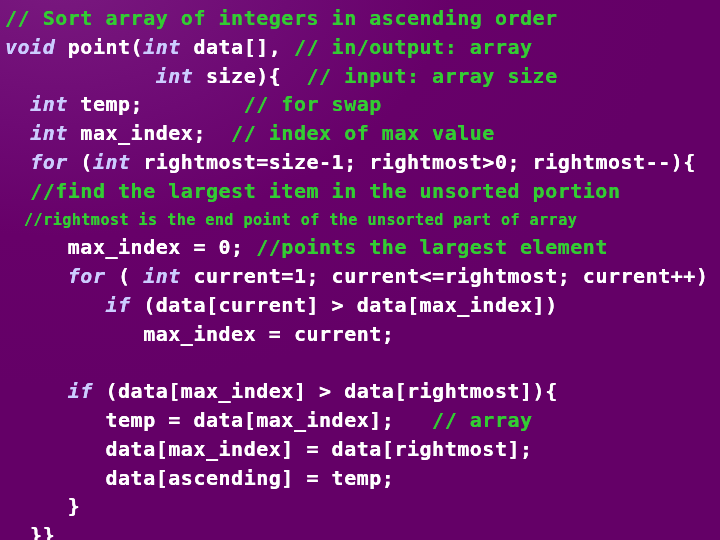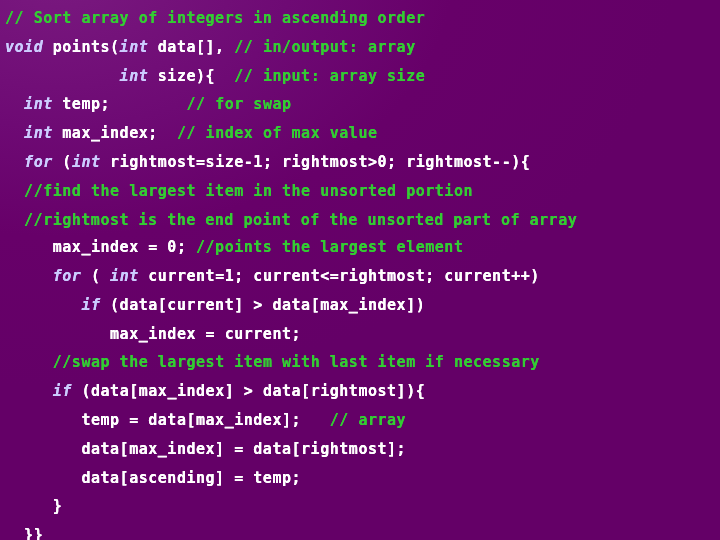--- a/index.html
+++ b/index.html
@@ -20,21 +20,21 @@
     -webkit-font-smoothing: none;
   }
   .code {
     position: absolute;
     left: 0;
     top: 0;
     width: 720px;
   }
   .line {
     white-space: pre;
-    font-size: 15px;
+    font-size: 20px;
     line-height: 28.8px;
     height: 28.8px;
     letter-spacing: 0.52px;
     font-weight: bold;
     color: #ffffff;
     text-shadow: 0 0 0 currentColor;
   }
   
   .line.small {
     font-size: 15.1px;
@@ -43,32 +43,32 @@
   .tok-cmt { color: #33cc33; }
   .tok-kw  { color: #ccccff; font-style: italic; }
   .tok-txt { color: #ffffff; }
 </style>
 </head>
 <body>
 
 <div id="slide">
   <div class="code" id="code-block">
       <div class="line" style="position: absolute; left: 5px; top: 4px;"><span class="tok-cmt">// Sort array of integers in ascending order</span></div>
-      <div class="line" style="position: absolute; left: 5px; top: 32.8px;"><span class="tok-kw">void</span><span class="tok-txt"> points(</span><span class="tok-kw">int</span><span class="tok-txt"> data[], </span><span class="tok-cmt">// in/output: array</span></div>
+      <div class="line" style="position: absolute; left: 5px; top: 32.8px;"><span class="tok-kw">void</span><span class="tok-txt"> point(</span><span class="tok-kw">int</span><span class="tok-txt"> data[], </span><span class="tok-cmt">// in/output: array</span></div>
       <div class="line" style="position: absolute; left: 5px; top: 61.6px;"><span class="tok-txt">            </span><span class="tok-kw">int</span><span class="tok-txt"> size){  </span><span class="tok-cmt">// input: array size</span></div>
       <div class="line" style="position: absolute; left: 5px; top: 90.4px;"><span class="tok-txt">  </span><span class="tok-kw">int</span><span class="tok-txt"> temp;        </span><span class="tok-cmt">// for swap</span></div>
       <div class="line" style="position: absolute; left: 5px; top: 119.2px;"><span class="tok-txt">  </span><span class="tok-kw">int</span><span class="tok-txt"> max_index;  </span><span class="tok-cmt">// index of max value</span></div>
       <div class="line" style="position: absolute; left: 5px; top: 148px;"><span class="tok-txt">  </span><span class="tok-kw">for</span><span class="tok-txt"> (</span><span class="tok-kw">int</span><span class="tok-txt"> rightmost=size-1; rightmost&gt;0; rightmost--){</span></div>
       <div class="line" style="position: absolute; left: 5px; top: 176.8px;"><span class="tok-txt">  </span><span class="tok-cmt">//find the largest item in the unsorted portion</span></div>
       <div class="line small" style="position: absolute; left: 5px; top: 205.6px;"><span class="tok-txt">  </span><span class="tok-cmt">//rightmost is the end point of the unsorted part of array</span></div>
       <div class="line" style="position: absolute; left: 5px; top: 233.2px;"><span class="tok-txt">     max_index = 0; </span><span class="tok-cmt">//points the largest element</span></div>
       <div class="line" style="position: absolute; left: 5px; top: 262px;"><span class="tok-txt">     </span><span class="tok-kw">for</span><span class="tok-txt"> ( </span><span class="tok-kw">int</span><span class="tok-txt"> current=1; current&lt;=rightmost; current++)</span></div>
       <div class="line" style="position: absolute; left: 5px; top: 290.8px;"><span class="tok-txt">        </span><span class="tok-kw">if</span><span class="tok-txt"> (data[current] &gt; data[max_index])</span></div>
       <div class="line" style="position: absolute; left: 5px; top: 319.6px;"><span class="tok-txt">           max_index = current;</span></div>
-      <div class="line" style="position: absolute; left: 5px; top: 348.4px;"><span class="tok-txt">     </span><span class="tok-cmt">//swap the largest item with last item if necessary</span></div>
+      <div class="line" style="position: absolute; left: 5px; top: 348.4px;"><span class="tok-txt">     </span></div>
       <div class="line" style="position: absolute; left: 5px; top: 377.2px;"><span class="tok-txt">     </span><span class="tok-kw">if</span><span class="tok-txt"> (data[max_index] &gt; data[rightmost]){</span></div>
       <div class="line" style="position: absolute; left: 5px; top: 406px;"><span class="tok-txt">        temp = data[max_index];   </span><span class="tok-cmt">// array</span></div>
       <div class="line" style="position: absolute; left: 5px; top: 434.8px;"><span class="tok-txt">        data[max_index] = data[rightmost];</span></div>
       <div class="line" style="position: absolute; left: 5px; top: 463.6px;"><span class="tok-txt">        data[ascending] = temp;</span></div>
       <div class="line" style="position: absolute; left: 5px; top: 492.4px;"><span class="tok-txt">     }</span></div>
       <div class="line" style="position: absolute; left: 5px; top: 521.2px;"><span class="tok-txt">  }}</span></div>
     </div>
 </div>
 
 </body></html>

